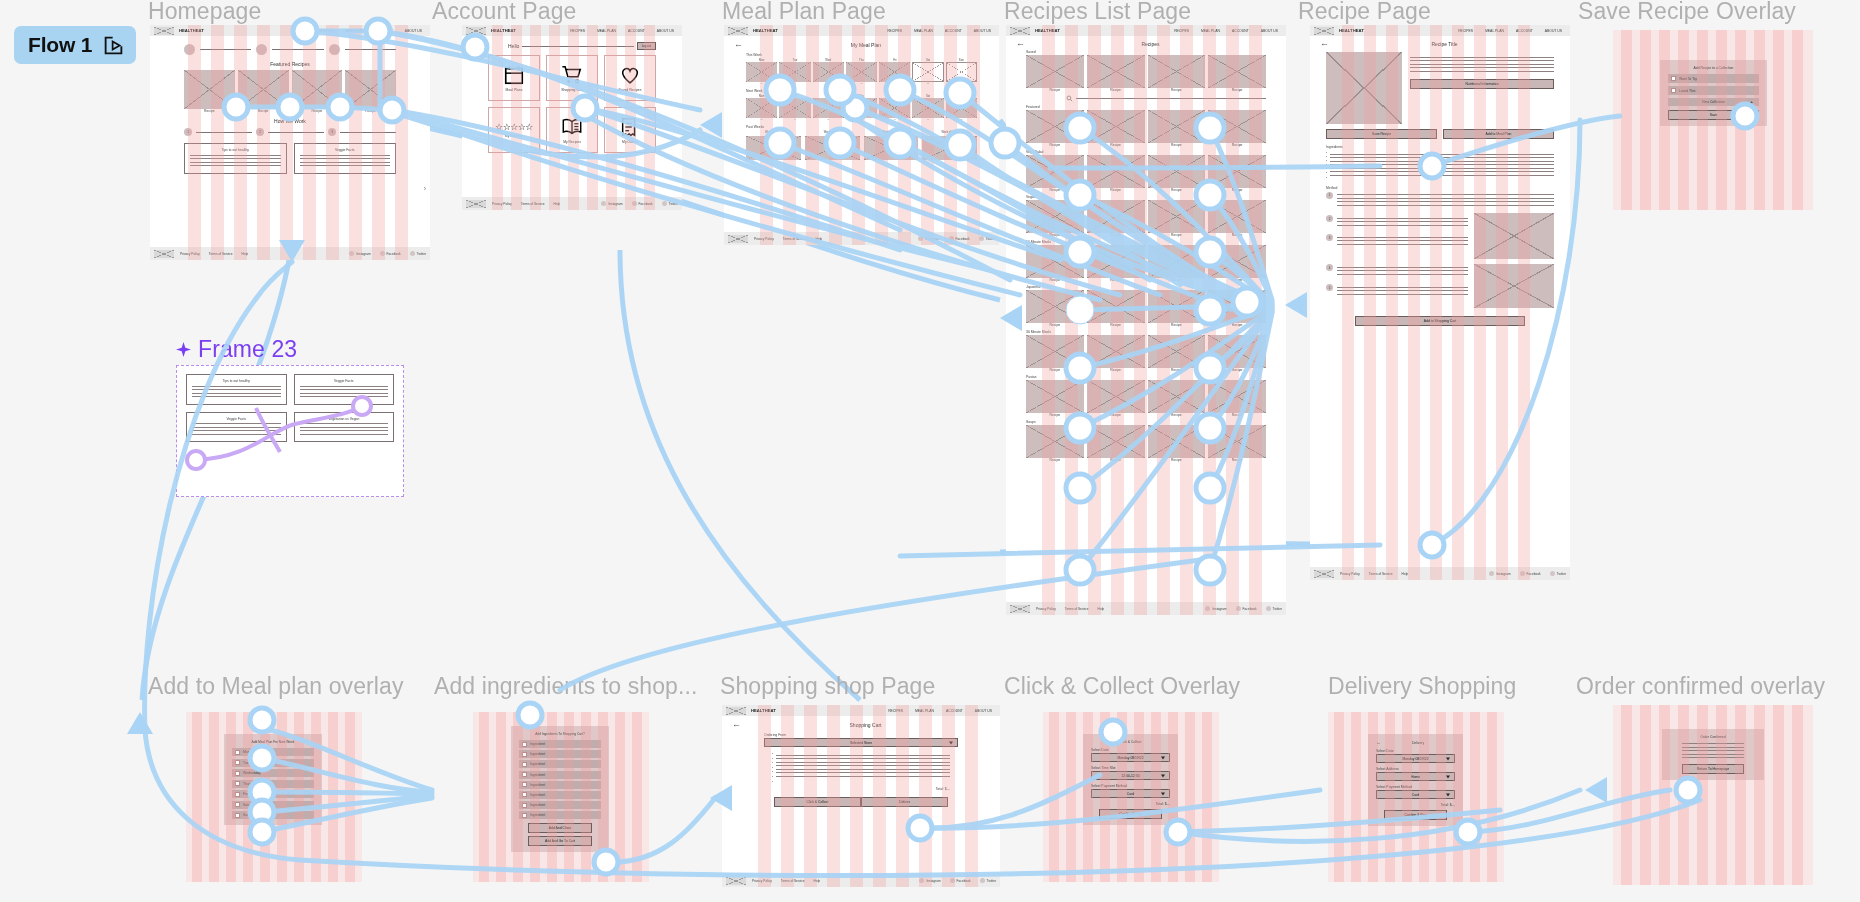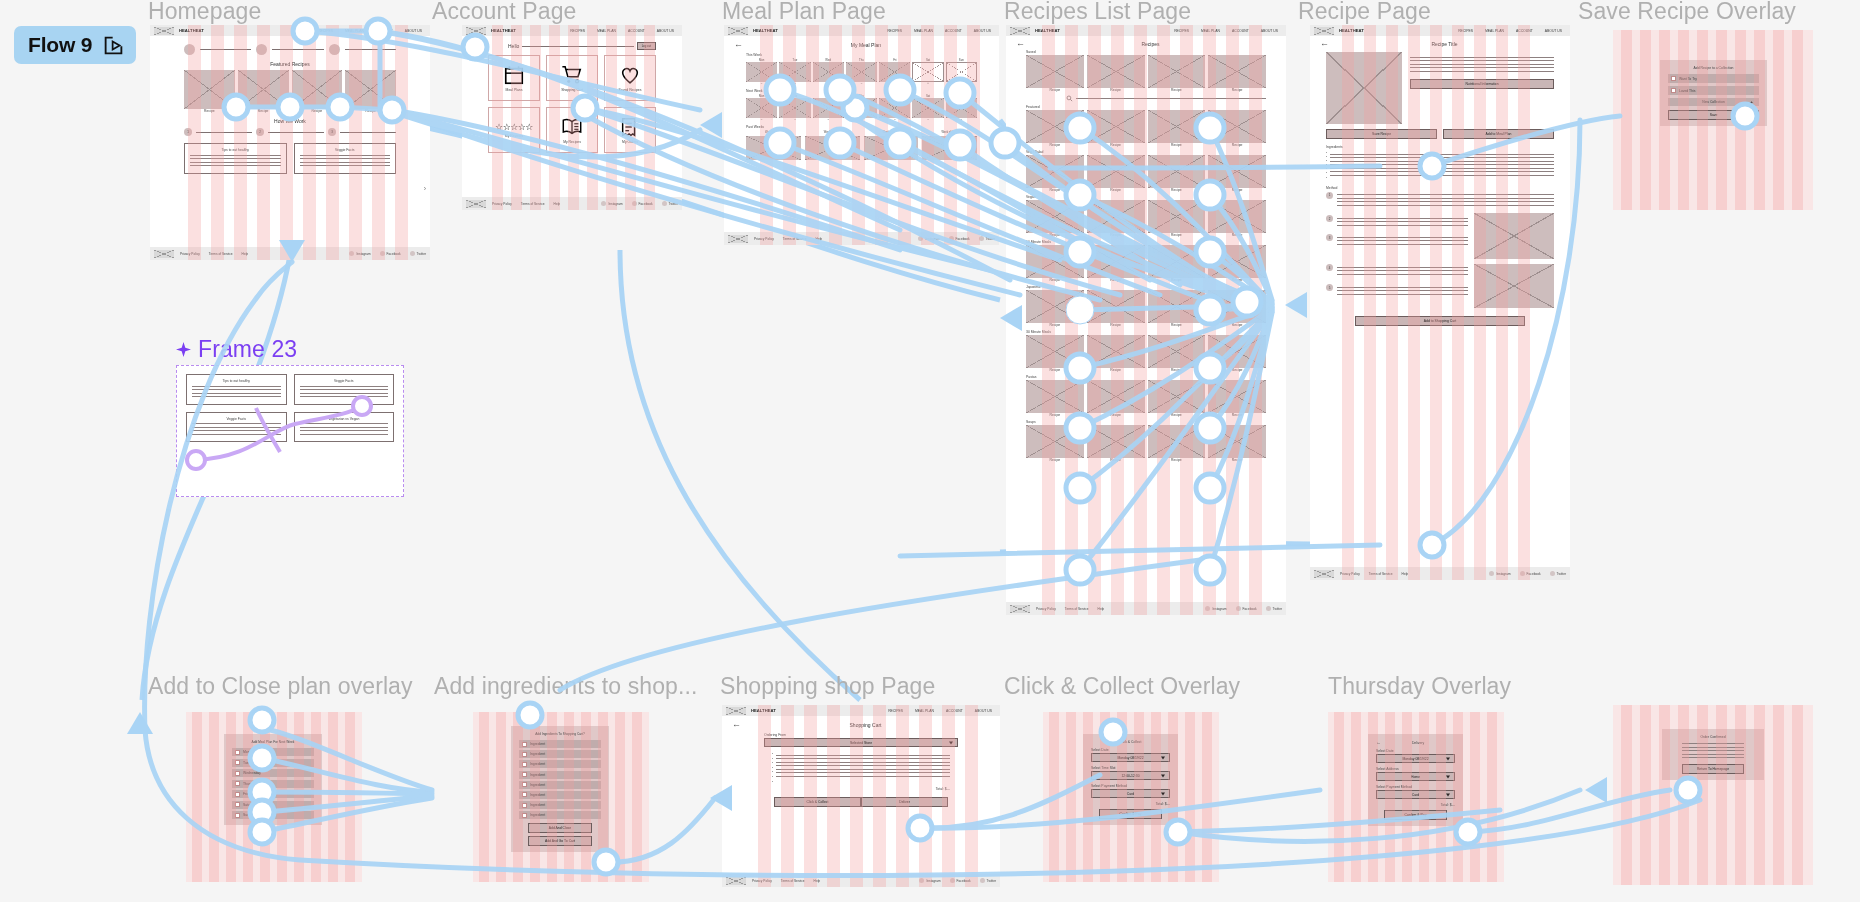--- a/index.html
+++ b/index.html
@@ -174,33 +174,34 @@
     </g>
   </svg>
 
   <div class="frame-title" style="left:148px;top:-2px">Homepage</div>
   <div class="frame-title" style="left:432px;top:-2px">Account Page</div>
   <div class="frame-title" style="left:722px;top:-2px">Meal Plan Page</div>
   <div class="frame-title" style="left:1004px;top:-2px">Recipes List Page</div>
   <div class="frame-title" style="left:1298px;top:-2px">Recipe Page</div>
   <div class="frame-title" style="left:1578px;top:-2px">Save Recipe Overlay</div>
 
-  <div class="frame-title" style="left:148px;top:673px">Add to Close plan overlay</div>
+  <div class="frame-title" style="left:148px;top:673px">Add to Meal plan overlay</div>
   <div class="frame-title" style="left:434px;top:673px">Add ingredients to shop...</div>
   <div class="frame-title" style="left:720px;top:673px">Shopping shop Page</div>
   <div class="frame-title" style="left:1004px;top:673px">Click &amp; Collect Overlay</div>
-  <div class="frame-title" style="left:1328px;top:673px">Thursday Overlay</div>
+  <div class="frame-title" style="left:1328px;top:673px">Delivery Shopping</div>
+  <div class="frame-title" style="left:1576px;top:673px">Order confirmed overlay</div>
 
   <div class="frame-title component" style="left:176px;top:336px">
     <span class="comp-diamond"></span>
     <span>Frame 23</span>
   </div>
 
   <div id="flow-badge">
-    <span class="label">Flow 9</span>
+    <span class="label">Flow 1</span>
     <svg class="present-icon" viewBox="0 0 24 24">
       <path d="M3 3 h7 M3 3 v18 h18 v-7" fill="none" stroke="#111" stroke-width="2.1" stroke-linecap="square"></path>
       <path d="M21 3 h-7 v7" fill="none" stroke="#111" stroke-width="0"></path>
       <path d="M11 7.5 v9 l8 -4.5 z" fill="none" stroke="#111" stroke-width="2"></path>
     </svg>
   </div>
 
   <div class="board" id="b-home" style="left:150px;top:25px;width:280px;height:235px">
     <div class="colgrid">
       <i style="left:38px;width:13px"></i>

